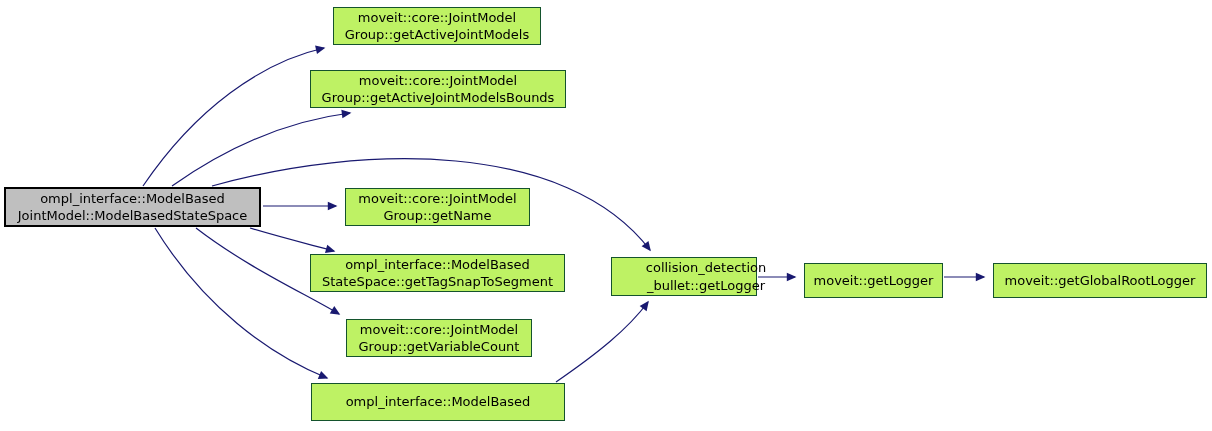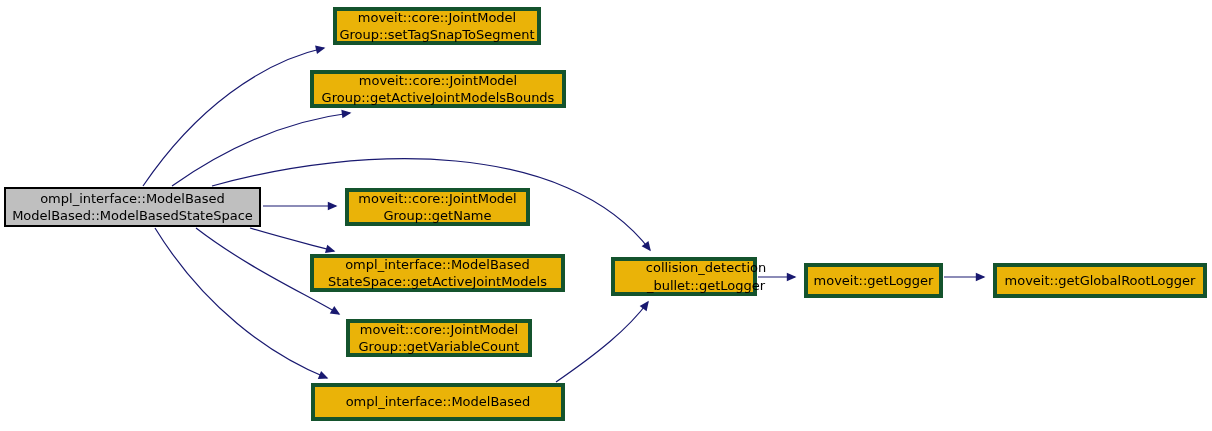--- a/index.html
+++ b/index.html
@@ -13,22 +13,22 @@
   }
   .edges {
     position: absolute;
     left: 0; top: 0;
     width: 1212px; height: 431px;
     pointer-events: none;
   }
   .node {
     position: absolute;
     box-sizing: border-box;
-    background: #eab308;
-    border: 4px solid #14532d;
+    background: #bef264;
+    border: 1px solid #14532d;
     display: flex;
     flex-direction: column;
     align-items: center;
     justify-content: center;
     text-align: center;
     font-size: 13px;
     line-height: 17.5px;
     color: #000000;
     white-space: nowrap;
     cursor: pointer;
@@ -60,41 +60,41 @@
       <path d="M 196,228 C 248,268 306,294 339,314" marker-end="url(#arrow)"></path>
       <path d="M 155,228 C 203,306 268,354 327,378" marker-end="url(#arrow)"></path>
       <path d="M 556,382 C 598,353 628,329 648,302" marker-end="url(#arrow)"></path>
       <path d="M 758,277 L 795,277" marker-end="url(#arrow)"></path>
       <path d="M 944,277 L 984,277" marker-end="url(#arrow)"></path>
     </g>
   </svg>
 
   <div class="node node--current" style="left:4px; top:187px; width:257px; height:40px;">
     <span>ompl_interface::ModelBased</span>
-    <span>ModelBased::ModelBasedStateSpace</span>
+    <span>JointModel::ModelBasedStateSpace</span>
   </div>
 
   <div class="node" style="left:333px; top:7px; width:208px; height:38px;">
     <span>moveit::core::JointModel</span>
-    <span>Group::setTagSnapToSegment</span>
+    <span>Group::getActiveJointModels</span>
   </div>
 
   <div class="node" style="left:310px; top:70px; width:256px; height:38px;">
     <span>moveit::core::JointModel</span>
     <span>Group::getActiveJointModelsBounds</span>
   </div>
 
   <div class="node" style="left:345px; top:188px; width:185px; height:38px;">
     <span>moveit::core::JointModel</span>
     <span>Group::getName</span>
   </div>
 
   <div class="node" style="left:310px; top:254px; width:255px; height:38px;">
     <span>ompl_interface::ModelBased</span>
-    <span>StateSpace::getActiveJointModels</span>
+    <span>StateSpace::getTagSnapToSegment</span>
   </div>
 
   <div class="node" style="left:346px; top:319px; width:186px; height:38px;">
     <span>moveit::core::JointModel</span>
     <span>Group::getVariableCount</span>
   </div>
 
   <div class="node" style="left:311px; top:383px; width:254px; height:38px;">
     <span>ompl_interface::ModelBased</span>
   </div>

